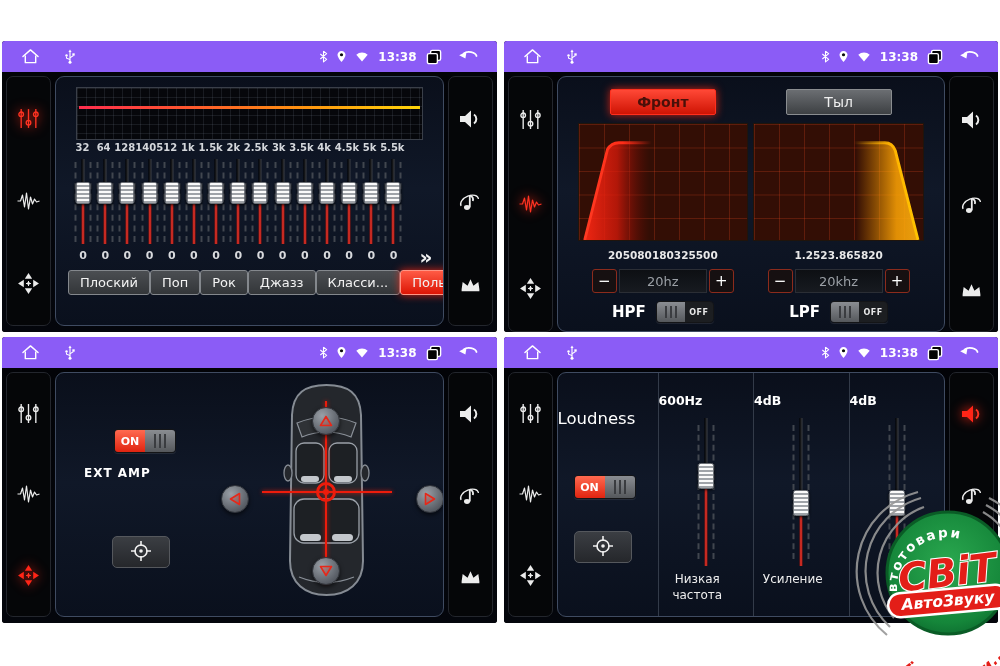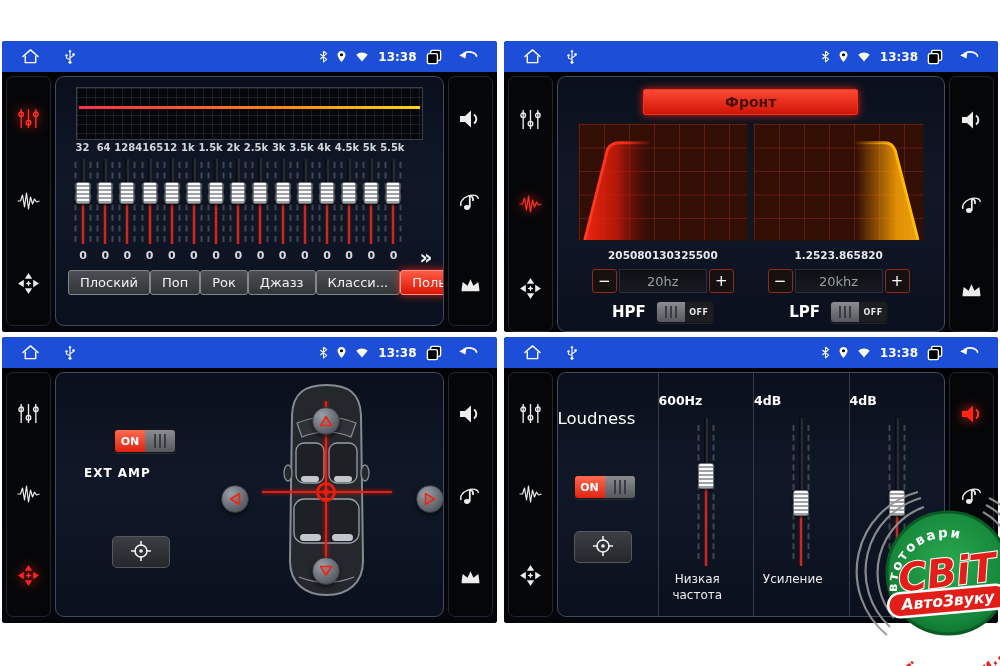--- a/index.html
+++ b/index.html
@@ -1,20 +1,20 @@
 <!DOCTYPE html>
 <html><head>
 <meta charset="utf-8">
 <style>
 *{margin:0;padding:0;box-sizing:border-box;}
 html,body{width:1000px;height:666px;}
 body{font-family:"DejaVu Sans","Liberation Sans",sans-serif;background:#fff;position:relative;overflow:hidden;}
 #grid{position:absolute;left:2px;top:41px;width:996px;height:582px;display:grid;grid-template-columns:1fr 1fr;grid-template-rows:291px 286px;gap:5px 7px;}
 .panel{background:#000;border-radius:3px;display:flex;flex-direction:column;overflow:hidden;}
-.statusbar{height:31px;flex:0 0 31px;display:flex;align-items:center;padding:12px 15px;background:#1d4ed8;}
+.statusbar{height:31px;flex:0 0 31px;display:flex;align-items:center;padding:12px 15px;background:#8b5cf6;}
 .sb-spacer{flex:1}
 .sb-ic{display:inline-flex;align-items:center;margin:0 4px;}
 .sb-ic.home{margin-right:20px}
 .sb-time{color:#fff;font-size:12px;font-weight:bold;margin:0 5px;}
 .sb-ic.back{margin-left:12px}
 .panel-body{flex:1;display:flex;padding:3px 3px 5px;background:linear-gradient(180deg,#020307,#04060c);}
 .sidenav{width:45px;border:1px solid #23262d;border-radius:7px;background:#050608;display:flex;flex-direction:column;align-items:center;justify-content:space-around;margin:1px;}
 .nav-ic{display:inline-flex;}
 .nav-ic .f{fill:#ececec;}
 .nav-ic .s{stroke:#ececec;fill:none;}
@@ -185,21 +185,21 @@
           </span>
 </nav>
       <div class="card">
         <div id="spectrum">
             <div class="specline"></div>
           </div>
         <div class="eq-row" id="eq-freqs">
             <span class="eq-f">32</span>
             <span class="eq-f">64</span>
             <span class="eq-f">128</span>
-            <span class="eq-f">416</span>
+            <span class="eq-f">140</span>
             <span class="eq-f">512</span>
             <span class="eq-f">1k</span>
             <span class="eq-f">1.5k</span>
             <span class="eq-f">2k</span>
             <span class="eq-f">2.5k</span>
             <span class="eq-f">3k</span>
             <span class="eq-f">3.5k</span>
             <span class="eq-f">4k</span>
             <span class="eq-f">4.5k</span>
             <span class="eq-f">5k</span>
@@ -455,20 +455,23 @@
               <path class="f" d="M21 11 L15.5 7.5 V14.5 Z"></path>
               <circle class="f" cx="11" cy="11" r="1.4"></circle>
               <path class="s" d="M11 8.6 V13.4 M8.6 11 H13.4" stroke-width="1"></path>
             </svg>
           </span>
 </nav>
       <div class="card">
         <div class="xrow" id="xtabs">
           <div class="xhalf">
               <button class="tabbtn tab-front">Фронт</button>
+            </div>
+          <div class="xhalf">
+              <button class="tabbtn tab-rear">Тыл</button>
             </div>
         </div>
         <div class="xrow" id="xgraphs">
           <div class="xgraph">
             <svg viewBox="0 0 178 118" preserveAspectRatio="none">
               <defs>
                 <linearGradient id="hs" x1="0" y1="0" x2="1" y2="0">
                   <stop offset="0" stop-color="#ff3a22"></stop>
                     <stop offset="0.35" stop-color="#ff2d18"></stop>
                     <stop offset="0.62" stop-color="#ff2d18" stop-opacity="0"></stop>
@@ -500,21 +503,21 @@
               <path d="M60,118 L60,19 L138,19 Q146,19 149,27 L173,118 Z" fill="url(#lf)"></path>
               <path d="M60,19 L138,19 Q146,19 149,27 L173,118" stroke="url(#ls)" stroke-width="3" fill="none"></path>
             </svg>
           </div>
         </div>
         <div class="xrow xscale">
           <div class="xhalf" id="hpf-scale">
               <span>20</span>
               <span>50</span>
               <span>80</span>
-              <span>130</span>
+              <span>180</span>
               <span>325</span>
               <span>500</span>
             </div>
           <div class="xhalf" id="lpf-scale">
               <span>1.25</span>
               <span>2</span>
               <span>3.86</span>
               <span>5</span>
               <span>8</span>
               <span>20</span>

